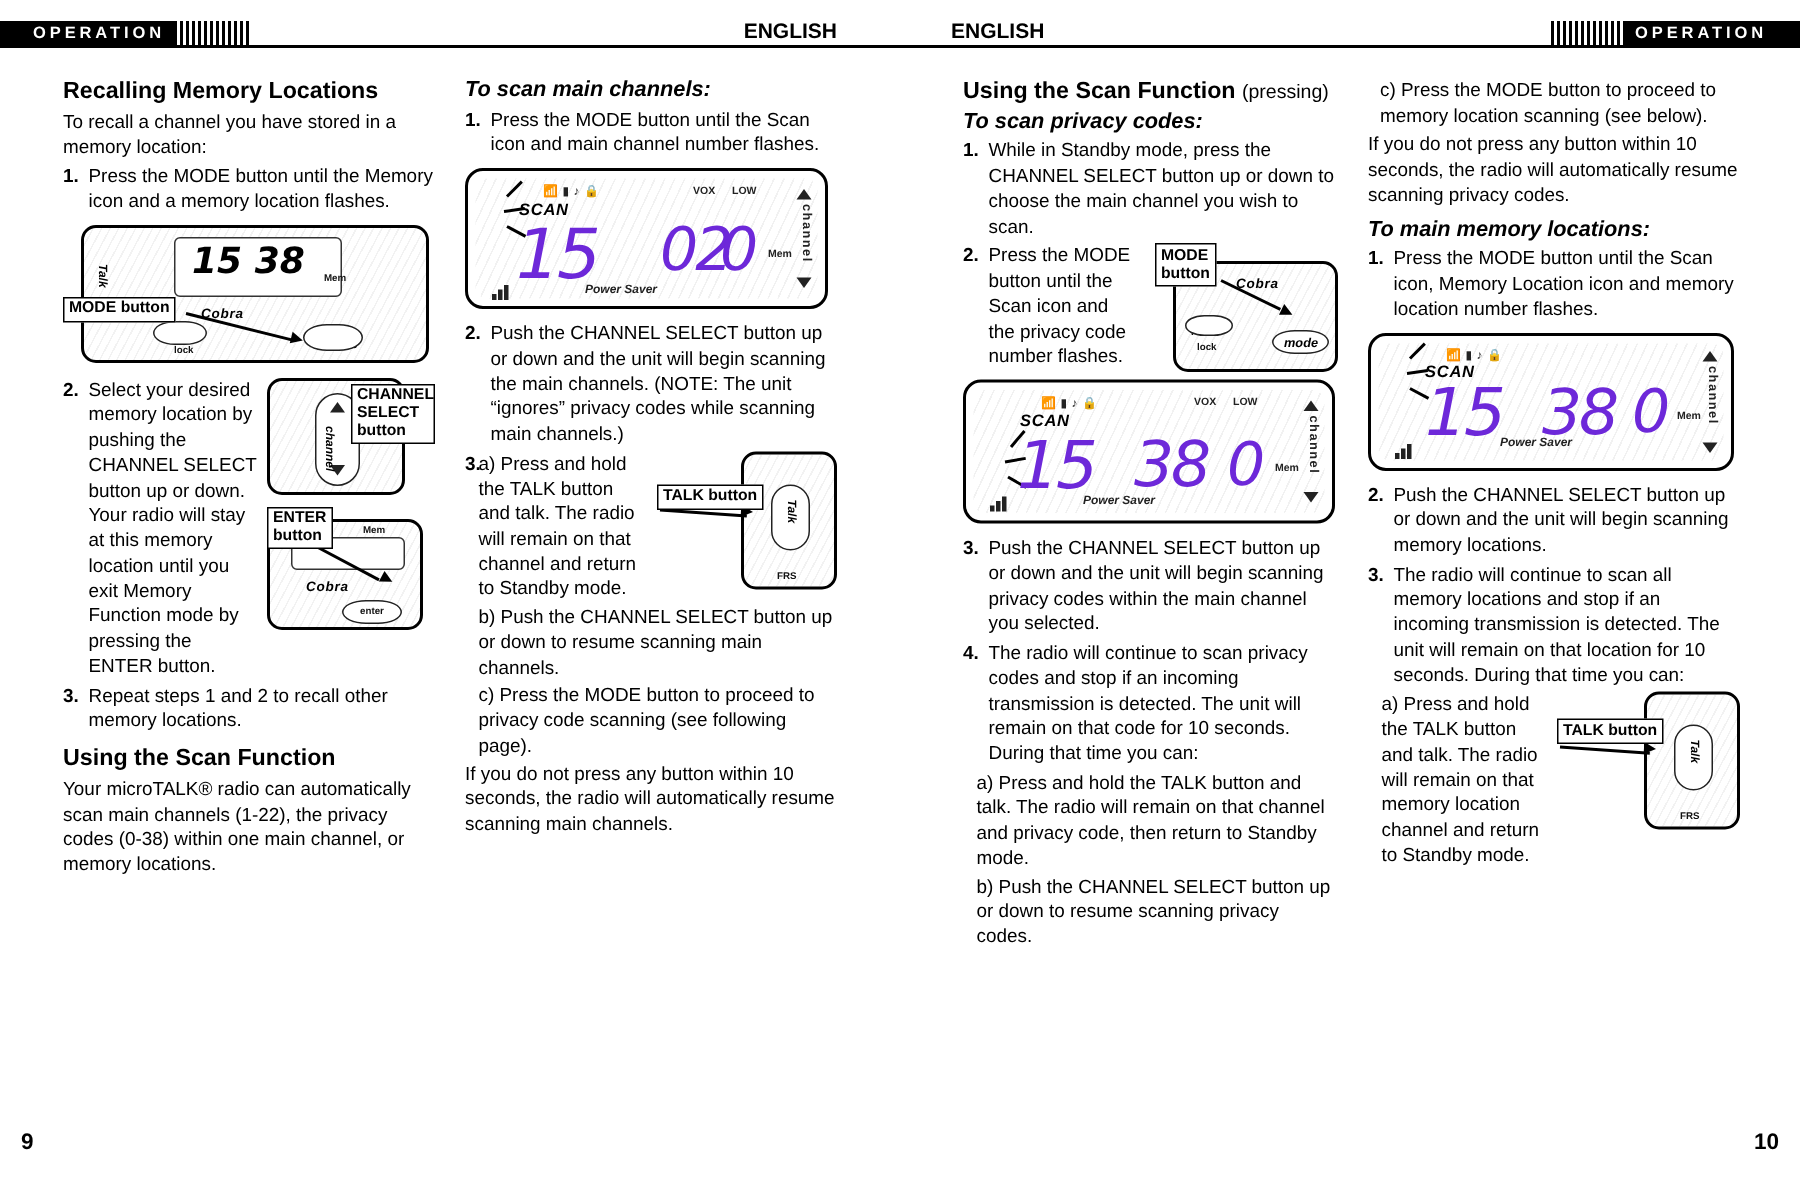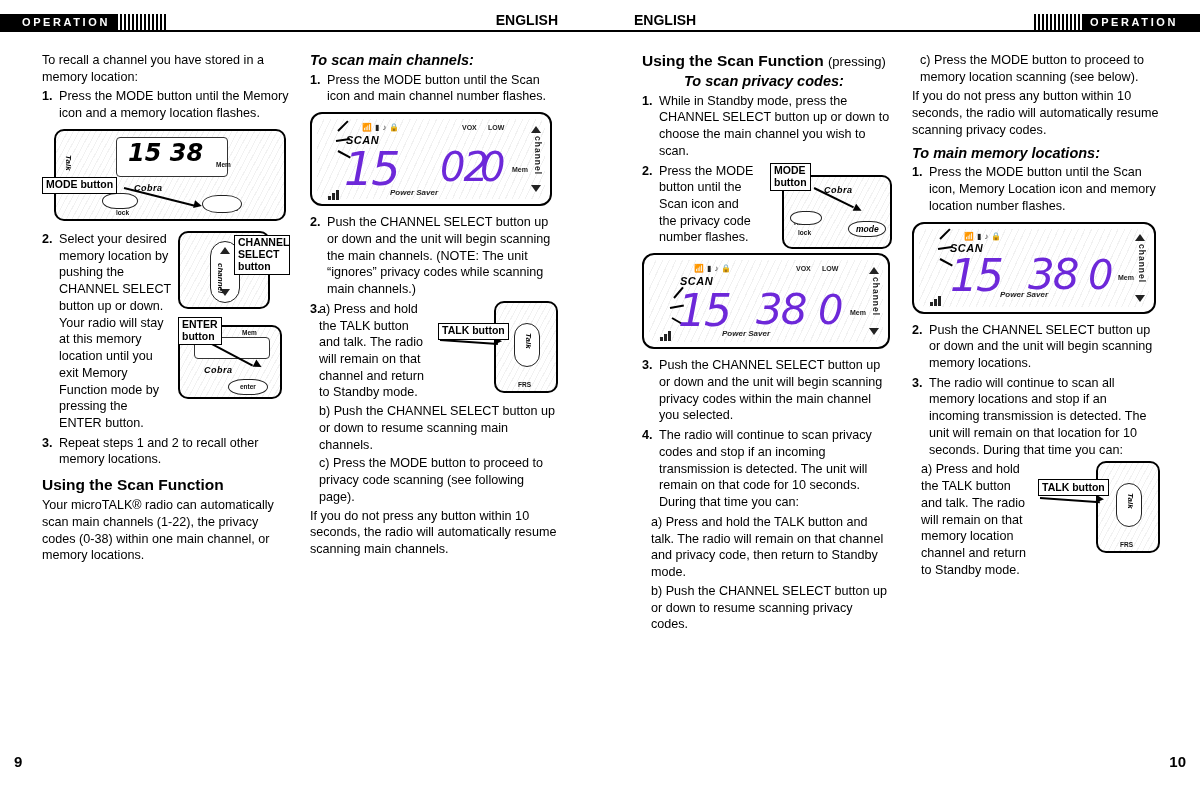--- a/index.html
+++ b/index.html
@@ -193,20 +193,21 @@
 
   <div class="hdr">
     <div class="hdr-band"></div>
     <div class="hdr-tab">OPERATION</div>
     <div class="hdr-grad"></div>
     <div class="hdr-lang">ENGLISH</div>
   </div>
   <div class="hdr-rule"></div>
 
   <div class="col col1">
+    <h2 class="sec">Recalling Memory Locations</h2>
     <p class="body">To recall a channel you have stored in a memory location:</p>
 
     <ol class="steps">
       <li class="body">
         <span class="num">1.</span>
         <span>Press the MODE button until the Memory icon and a memory location flashes.</span>
       </li>
     </ol>
 
     <div class="fig-wrap" style="height:96px; margin:7px 0 6px 0;">
@@ -362,21 +363,21 @@
     <div class="hdr-grad"></div>
     <div class="hdr-lang">ENGLISH</div>
   </div>
   <div class="hdr-rule"></div>
 
   <div class="col" style="left:42px; width:250px;">
     <h2 class="sec">
       <span>Using the Scan Function</span>
       <span style="font-weight:normal; font-size:13px;">(pressing)</span>
     </h2>
-    <h3 class="sub" style="margin-top:1px;margin-left:42px;">To scan privacy codes:</h3>
+    <h3 class="sub" style="margin-top:1px;">To scan privacy codes:</h3>
 
     <ol class="steps">
       <li class="body">
         <span class="num">1.</span>
         <span>While in Standby mode, press the CHANNEL SELECT button up or down to choose the main channel you wish to scan.</span>
       </li>
       <li class="body">
         <span class="num">2.</span>
         <span class="fig-float-right" style="width:128px;">
           <span class="fig-wrap" style="display:block; position:relative; height:86px;">

